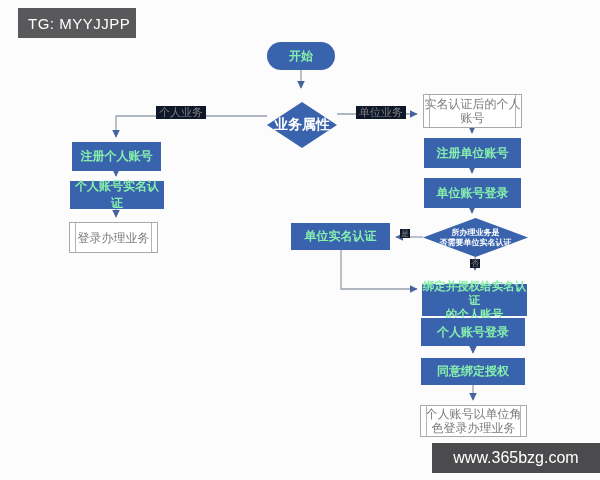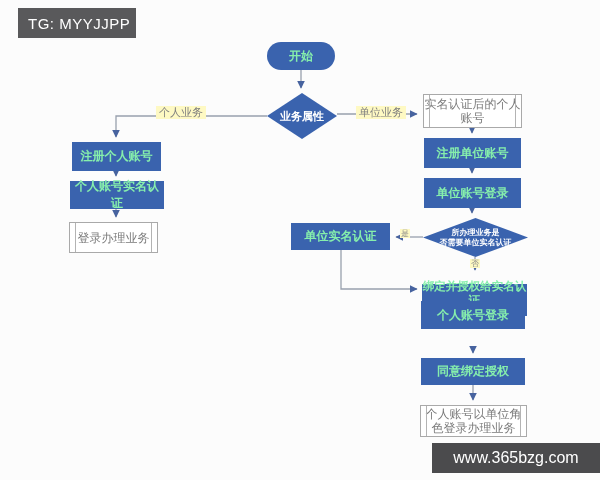--- a/index.html
+++ b/index.html
@@ -33,37 +33,37 @@
     background:#fff; border:1px solid #a9a9a9; color:#7a7a7a; font-size:12px;
     line-height:14px;
   }
   .white-node::before, .white-node::after {
     content:""; position:absolute; top:0; bottom:0; width:0; border-left:1px solid #b3b3b3;
   }
   .white-node::before { left:5px; }
   .white-node::after  { right:5px; }
 
   .edge-label {
-    position:absolute; color:#7f7f7f; background:#fef9c3;
+    position:absolute; color:#7f7f7f; background:#0f172a;
     font-size:11px; padding:0 3px; line-height:13px;
   }
   .tiny { font-size:8px; padding:0 1px; line-height:9px; color:#8a8a8a; }
 
   #n-start          { left:267px; top:42px;  width:68px;  height:28px; }
-  #n-d1             { left:267px; top:93px;  width:70px;  height:46px; font-size:11px; }
+  #n-d1             { left:267px; top:102px;  width:70px;  height:46px; font-size:14px; }
   #n-reg-personal   { left:72px;  top:142px; width:89px;  height:29px; }
   #n-personal-auth  { left:70px;  top:181px; width:94px;  height:28px; }
   #n-login-handle   { left:69px;  top:222px; width:89px;  height:31px; }
   #n-realname-acct  { left:423px; top:94px;  width:99px;  height:34px; }
   #n-reg-unit       { left:424px; top:138px; width:97px;  height:30px; }
   #n-unit-login     { left:424px; top:178px; width:97px;  height:30px; }
   #n-d2             { left:423px; top:218px; width:105px; height:39px; font-size:8px; line-height:10px; }
   #n-unit-auth      { left:291px; top:223px; width:99px;  height:27px; }
   #n-bind           { left:422px; top:284px; width:105px; height:32px; font-size:11.5px; line-height:14px; }
-  #n-personal-login { left:421px; top:301px; width:104px; height:28px; }
+  #n-personal-login { left:421px; top:318px; width:104px; height:28px; }
   #n-agree          { left:421px; top:358px; width:104px; height:27px; }
   #n-role-login     { left:420px; top:405px; width:107px; height:32px; }
 
   #l-personal { left:156px; top:106px; }
   #l-unit     { left:356px; top:106px; }
   #l-yes      { left:400px; top:229px; }
   #l-no       { left:470px; top:259px; }
 </style>
 </head>
 <body>

